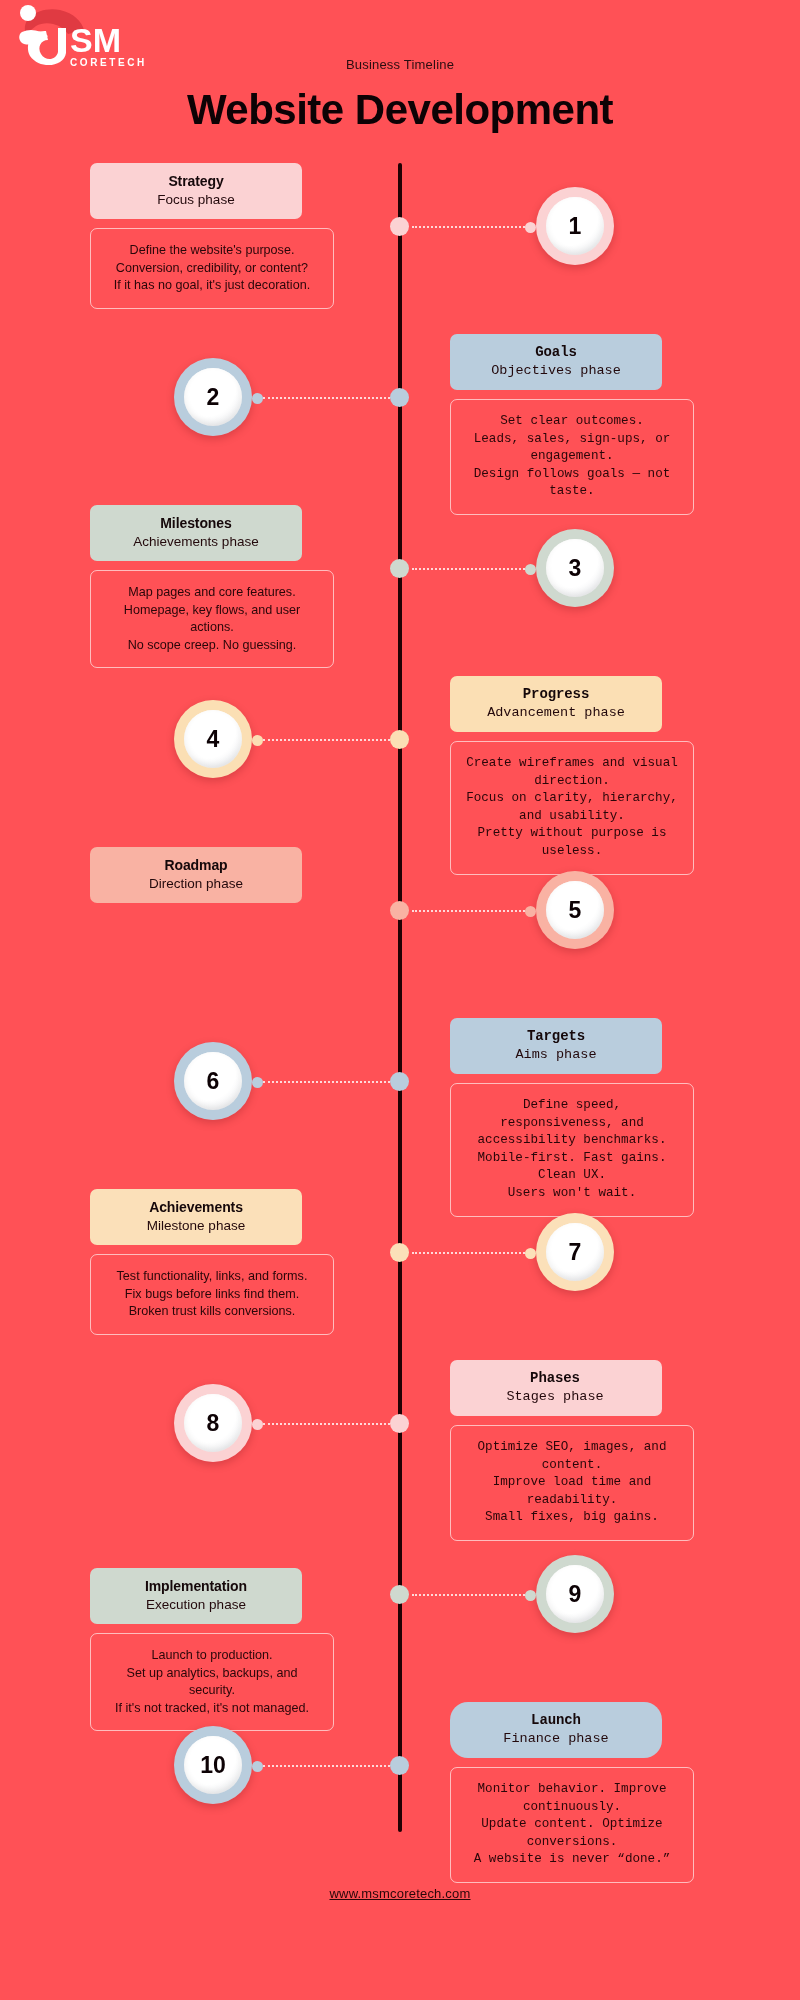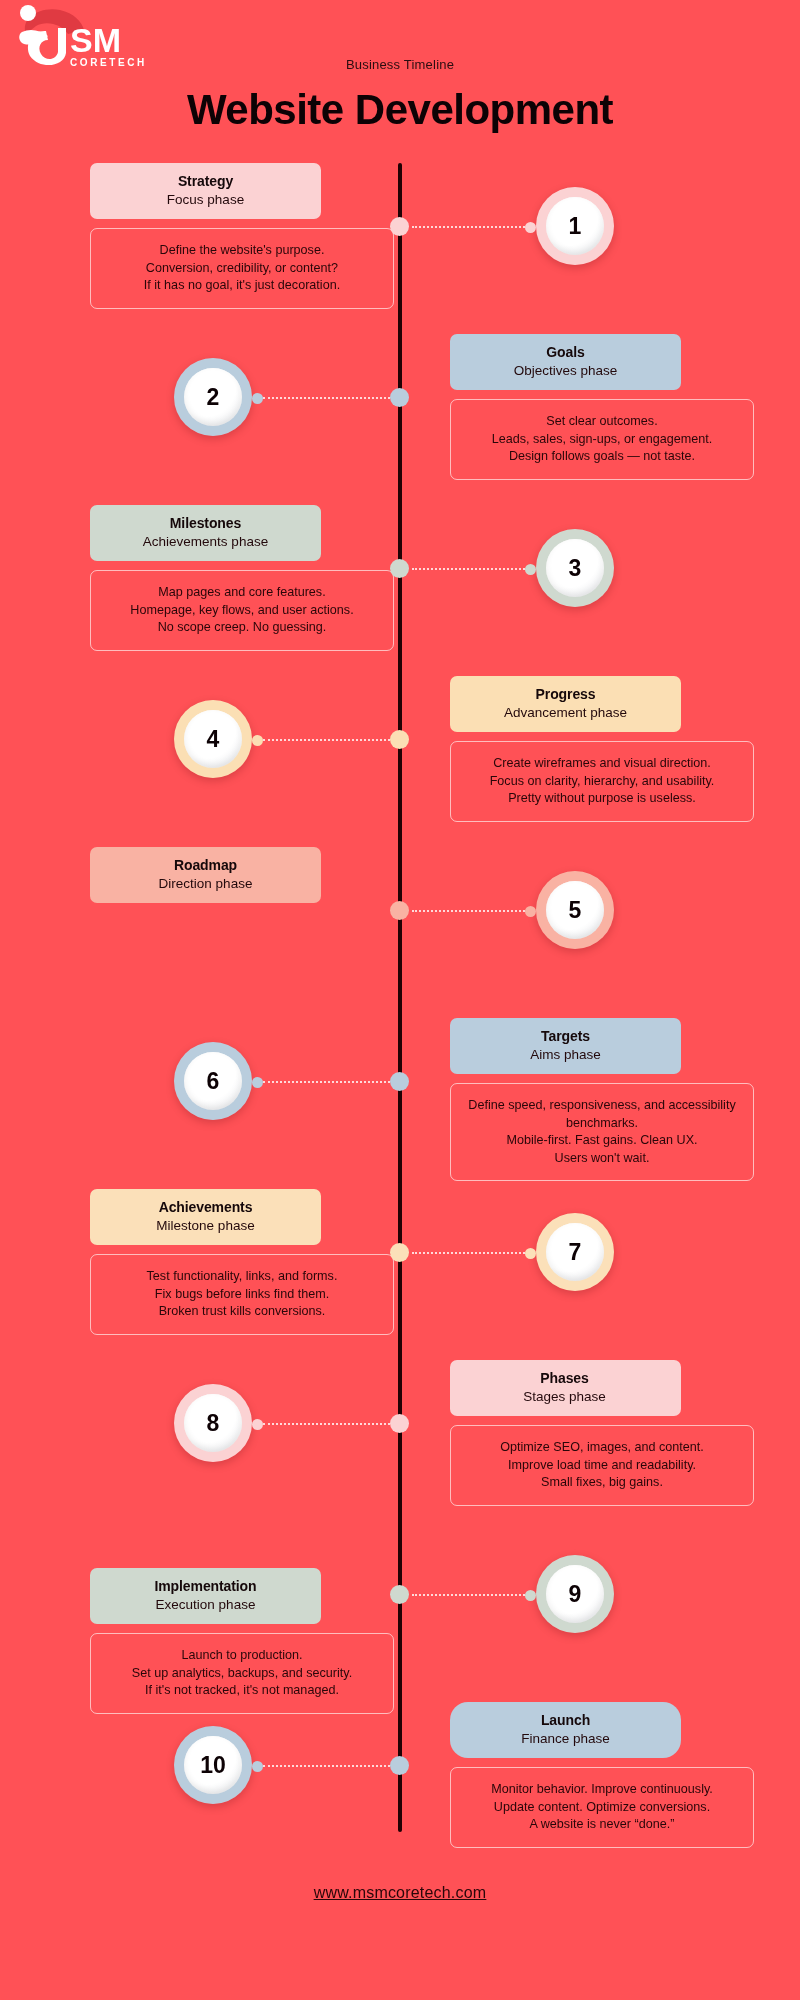--- a/index.html
+++ b/index.html
@@ -64,28 +64,28 @@
     left: 0;
     width: 800px;
   }
 
   .card {
     position: absolute;
     width: 260px;
     box-sizing: border-box;
   }
   .card.left  { left: 90px;  }
-  .card.right { left: 450px; }
+  .card.right { left: 450px; font-family: Liberation Mono, monospace; }
 
   .card-head {
     border-radius: 7px;
     padding: 9px 10px 10px 10px;
     text-align: center;
     box-sizing: border-box;
-    width: 231px;
+    width: 212px;
   }
   .card-head .t {
     font-size: 14px;
     font-weight: bold;
     color: #15080a;
     line-height: 18px;
     letter-spacing: -0.1px;
   }
   .card-head .s {
     font-size: 13.5px;
@@ -96,21 +96,21 @@
   .card-body {
     margin-top: 9px;
     border: 1px solid rgba(255,255,255,0.62);
     border-radius: 7px;
     padding: 13px 12px;
     text-align: center;
     font-size: 12.6px;
     line-height: 17.6px;
     color: #2a0609;
     box-sizing: border-box;
-    width: 304px;
+    width: 244px;
   }
 
   
   .disc {
     position: absolute;
     width: 78px;
     height: 78px;
     border-radius: 50%;
     display: flex;
     align-items: center;
@@ -162,21 +162,21 @@
 
   
   .footer {
     position: absolute;
     left: 0;
     top: 1884px;
     width: 800px;
     text-align: center;
   }
   .footer a {
-    font-size: 16px;
+    font-size: 13px;
     color: #2a0609;
     text-decoration: underline;
     letter-spacing: 0.2px;
   }
 </style>
 </head>
 <body>
 
 <div class="logo">
   <svg width="160" height="68" viewBox="0 0 160 68" aria-hidden="true">

